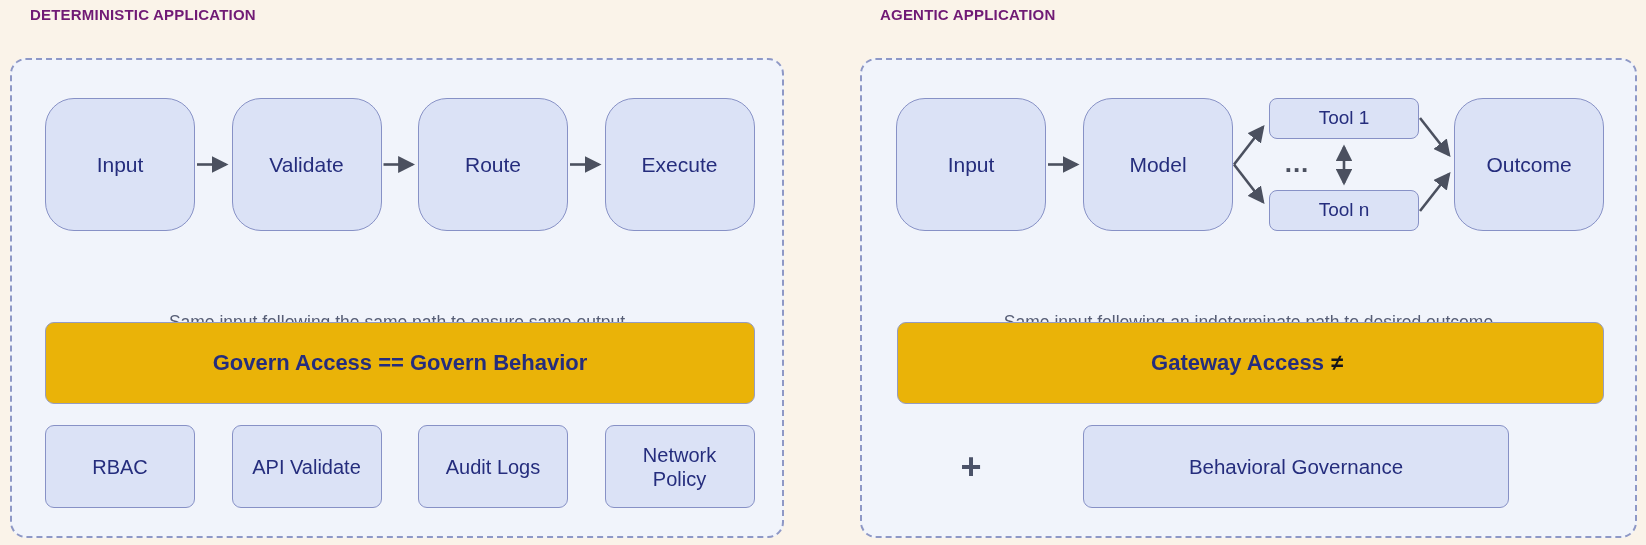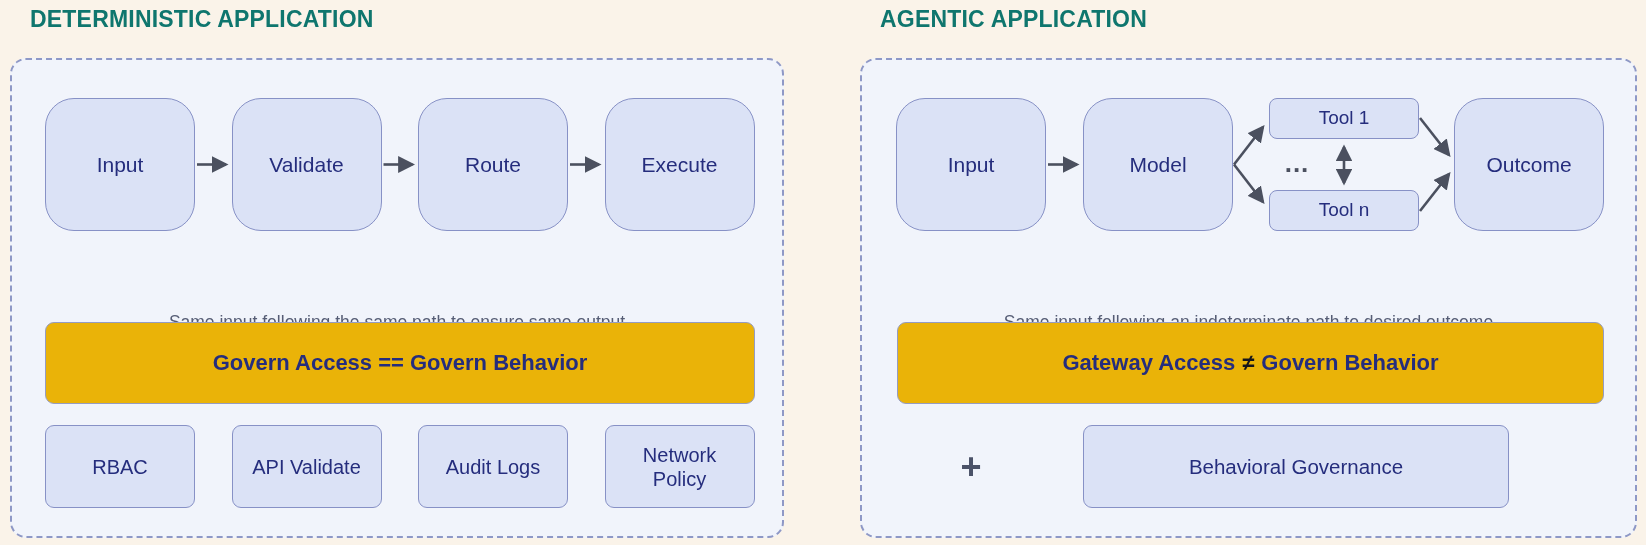--- a/index.html
+++ b/index.html
@@ -8,24 +8,24 @@
     font-family: "Liberation Sans", sans-serif;
     background: #faf3e9;
     overflow: hidden;
     position: relative;
   }
   .stage { position: absolute; inset: 0; }
 
   .panel-title {
     position: absolute;
     top: 6px;
-    font-size: 23px;
+    font-size: 15px;
     font-weight: 800;
     letter-spacing: 0.2px;
-    color: #0f766e;
+    color: #701a75;
     white-space: nowrap;
   }
   .panel {
     position: absolute;
     top: 58px;
     height: 480px;
     background: #f1f4fb;
     border: 2px dashed #8e98c6;
     border-radius: 16px;
   }
@@ -169,19 +169,18 @@
       <line x1="558" y1="151" x2="587" y2="114" stroke="#4b505f" stroke-width="2.6" marker-end="url(#ah-r)"></line>
 
       <line x1="482" y1="87" x2="482" y2="123" stroke="#4b505f" stroke-width="2.6" marker-start="url(#ah-r)" marker-end="url(#ah-r)"></line>
     </svg>
 
     <div class="caption">Same input following an indeterminate path to desired outcome</div>
 
     <div class="banner" style="left:35px; width:707px">
       <span>Gateway Access</span>
         <span class="op">≠</span>
-        <span>Govern Behavior</span>
     </div>
 
     <div class="plus">+</div>
     <div class="governance-node">Behavioral Governance</div>
   </div>
 </div>
 
 </body></html>

